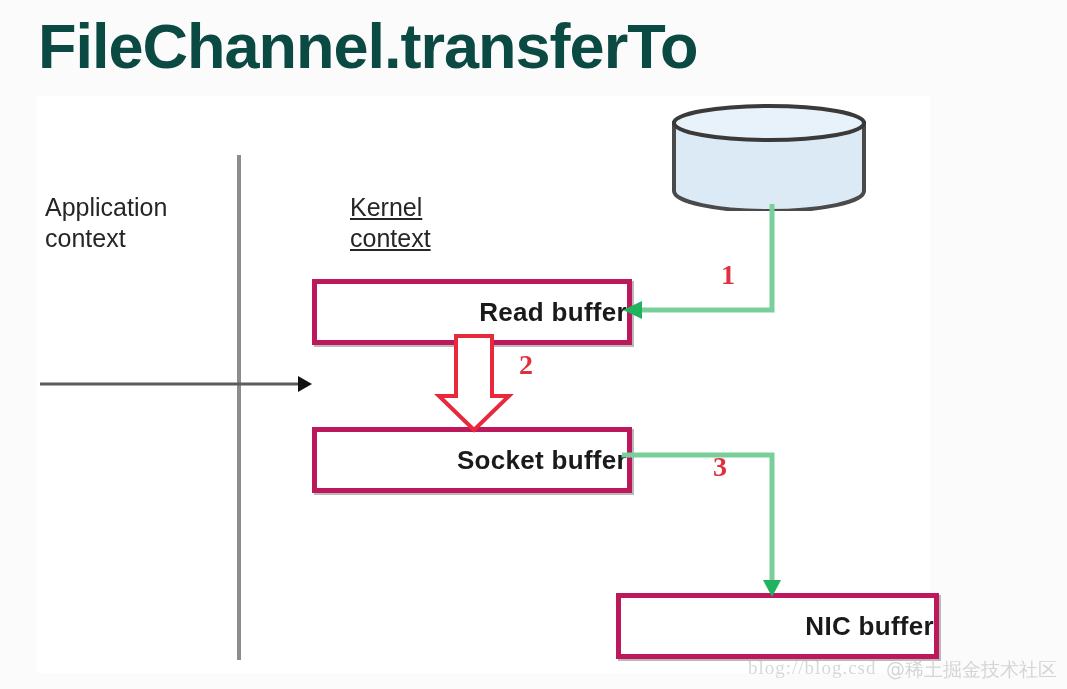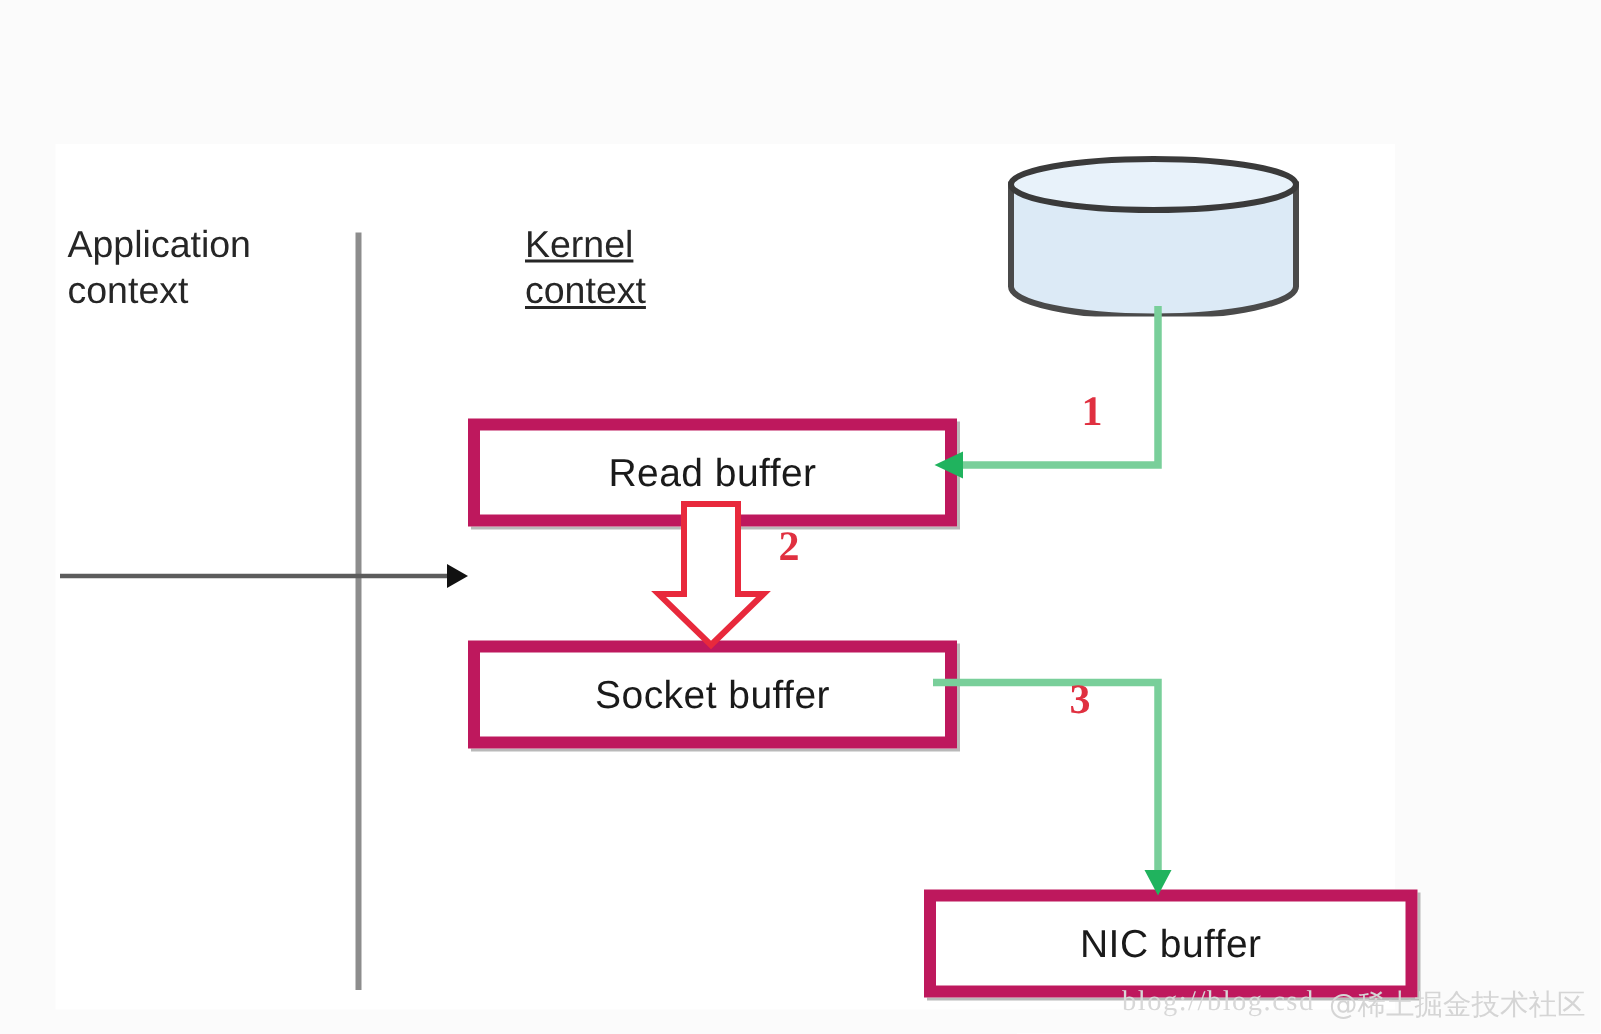--- a/index.html
+++ b/index.html
@@ -35,20 +35,21 @@
     width: 893px;
     height: 577px;
     background: #ffffff;
   }
   .ctx-label {
     position: absolute;
     font-size: 25px;
     color: #262626;
     line-height: 31px;
     white-space: pre-line;
+    margin-top: 44px;
   }
   #app-context { left: 8px;  top: 52px; }
   #kernel-context { left: 313px; top: 52px; text-decoration: underline; }
 
   #divider {
     position: absolute;
     left: 200px;
     top: 59px;
     width: 4px;
     height: 505px;
@@ -69,26 +70,27 @@
     position: absolute;
     left: 3px;
     top: 278px;
     width: 272px;
     height: 20px;
   }
 
   
   .buffer-box {
     position: absolute;
-    border: 8px solid #be185d;
+    border: 5px solid #be185d;
     background: #ffffff;
     box-shadow: 2px 2px 0 #b9b9b9;
     display: flex;
     align-items: center;
-    justify-content: center;
+    justify-content: flex-end;
+    font-weight: bold;
   }
   .buffer-box span {
     font-size: 26px;
     color: #1a1a1a;
     letter-spacing: 0.3px;
     white-space: nowrap;
   }
   #read-buffer   { left: 275px; top: 183px; width: 310px; height: 56px; }
   #socket-buffer { left: 275px; top: 331px; width: 310px; height: 56px; }
   #nic-buffer    { left: 579px; top: 497px; width: 313px; height: 56px; }
@@ -142,20 +144,21 @@
     font-size: 19px;
     color: #d5d5d5;
     white-space: nowrap;
   }
 </style>
 </head>
 <body>
 
 <div id="page">
 
+  <div id="title">FileChannel.transferTo</div>
 
   <div id="diagram">
 
     <div class="ctx-label" id="app-context">Application
 context</div>
     <div class="ctx-label" id="kernel-context">Kernel
 context</div>
 
     <div id="divider"></div>
 

